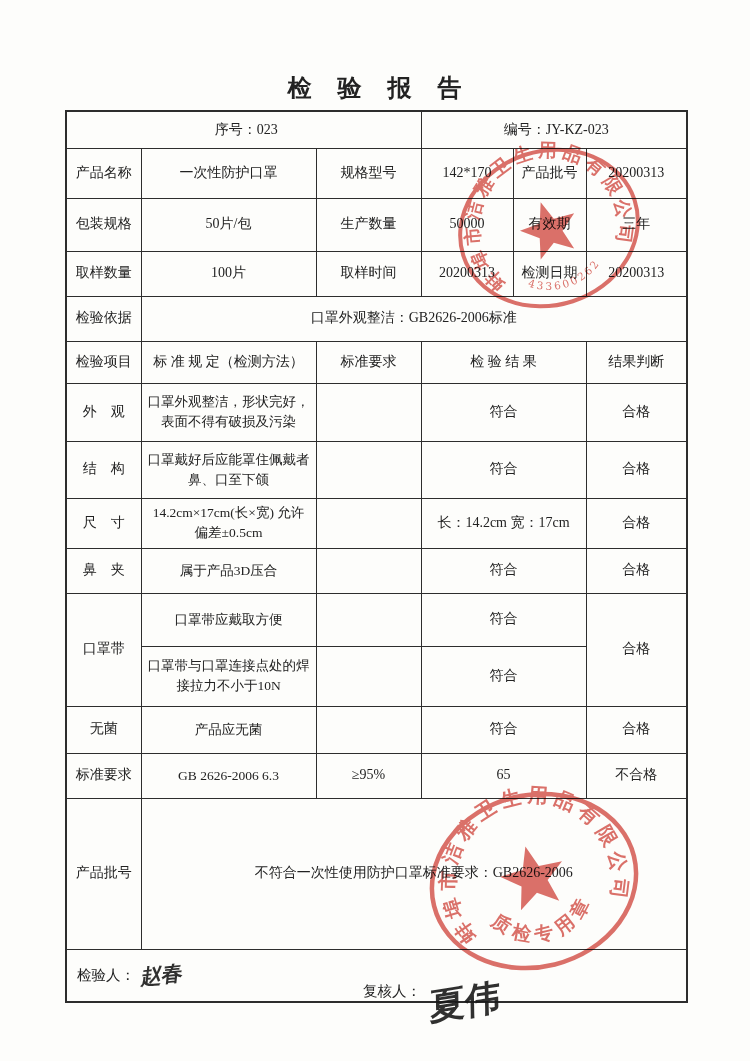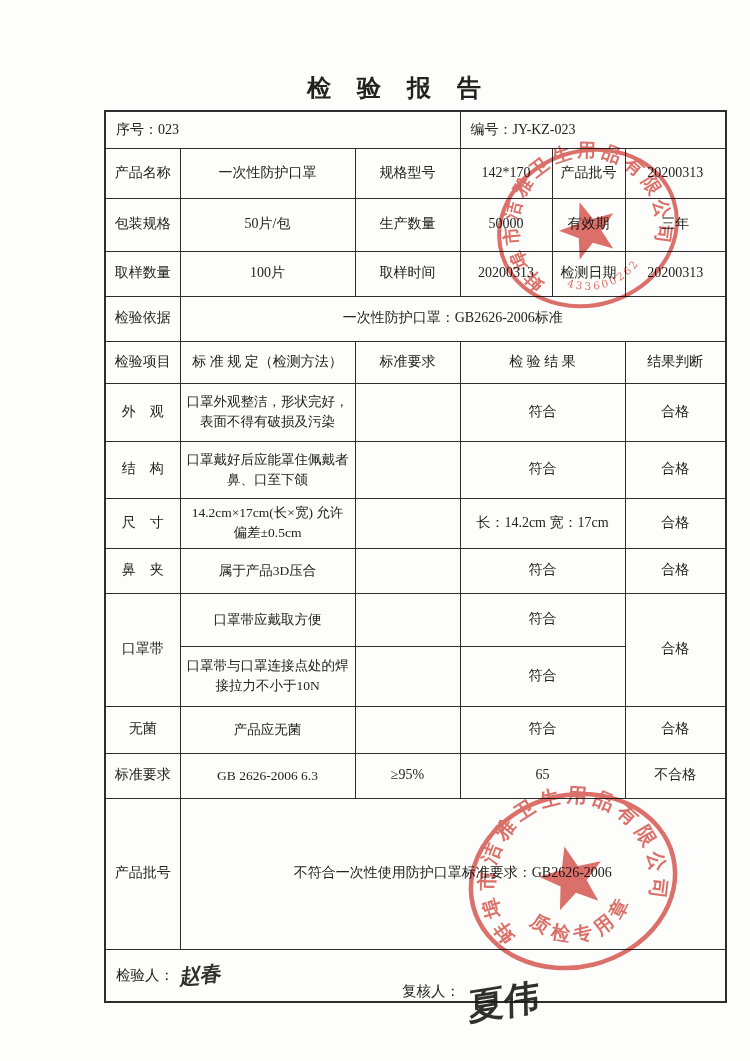--- a/index.html
+++ b/index.html
@@ -2,39 +2,39 @@
 <html><head>
 <meta charset="utf-8">
 <style>
   html,body{margin:0;padding:0;}
   body{
     width:750px;height:1061px;position:relative;overflow:hidden;
     background:#fdfdfb;
     font-family:"Liberation Serif","DejaVu Serif",serif;
     color:#1e1e1e;
   }
-  .page{position:absolute;inset:0;margin-left:39px;}
+  .page{position:absolute;inset:0;}
   .title{
     position:absolute;top:72px;left:0;width:100%;
     text-align:center;font-size:24px;font-weight:bold;color:#222;
     letter-spacing:1px;
   }
   table.report{
     position:absolute;left:65px;top:110px;width:621px;
     border-collapse:collapse;table-layout:fixed;
     font-size:14px;color:#222;
     border:2.5px solid #2d2d2d;
   }
   td{
     border:1.6px solid #2d2d2d;
     text-align:center;vertical-align:middle;
     padding:2px 5px;line-height:1.45;
     word-break:break-all;
   }
-  td.left{text-align:left;padding-left:10px;}
+  td.left{text-align:center;padding-left:10px;}
   td.spec{font-size:13.5px;}
   tr.h-serial{height:37px;}
   tr.h-info1{height:50px;}
   tr.h-info2{height:53px;}
   tr.h-info3{height:45px;}
   tr.h-basis{height:45px;}
   tr.h-head{height:42px;}
   tr.h-waiguan{height:58px;}
   tr.h-jiegou{height:57px;}
   tr.h-chicun{height:50px;}
@@ -110,21 +110,21 @@
       <td>取样数量</td>
       <td>100片</td>
       <td>取样时间</td>
       <td>20200313</td>
       <td>检测日期</td>
       <td>20200313</td>
     </tr>
 
     <tr class="h-basis">
       <td>检验依据</td>
-      <td colspan="5">一次性防护口罩：GB2626-2006标准</td>
+      <td colspan="5">口罩外观整洁：GB2626-2006标准</td>
     </tr>
 
     <tr class="h-head">
       <td>检验项目</td>
       <td>标 准 规 定（检测方法）</td>
       <td>标准要求</td>
       <td colspan="2">检 验 结 果</td>
       <td>结果判断</td>
     </tr>
 

